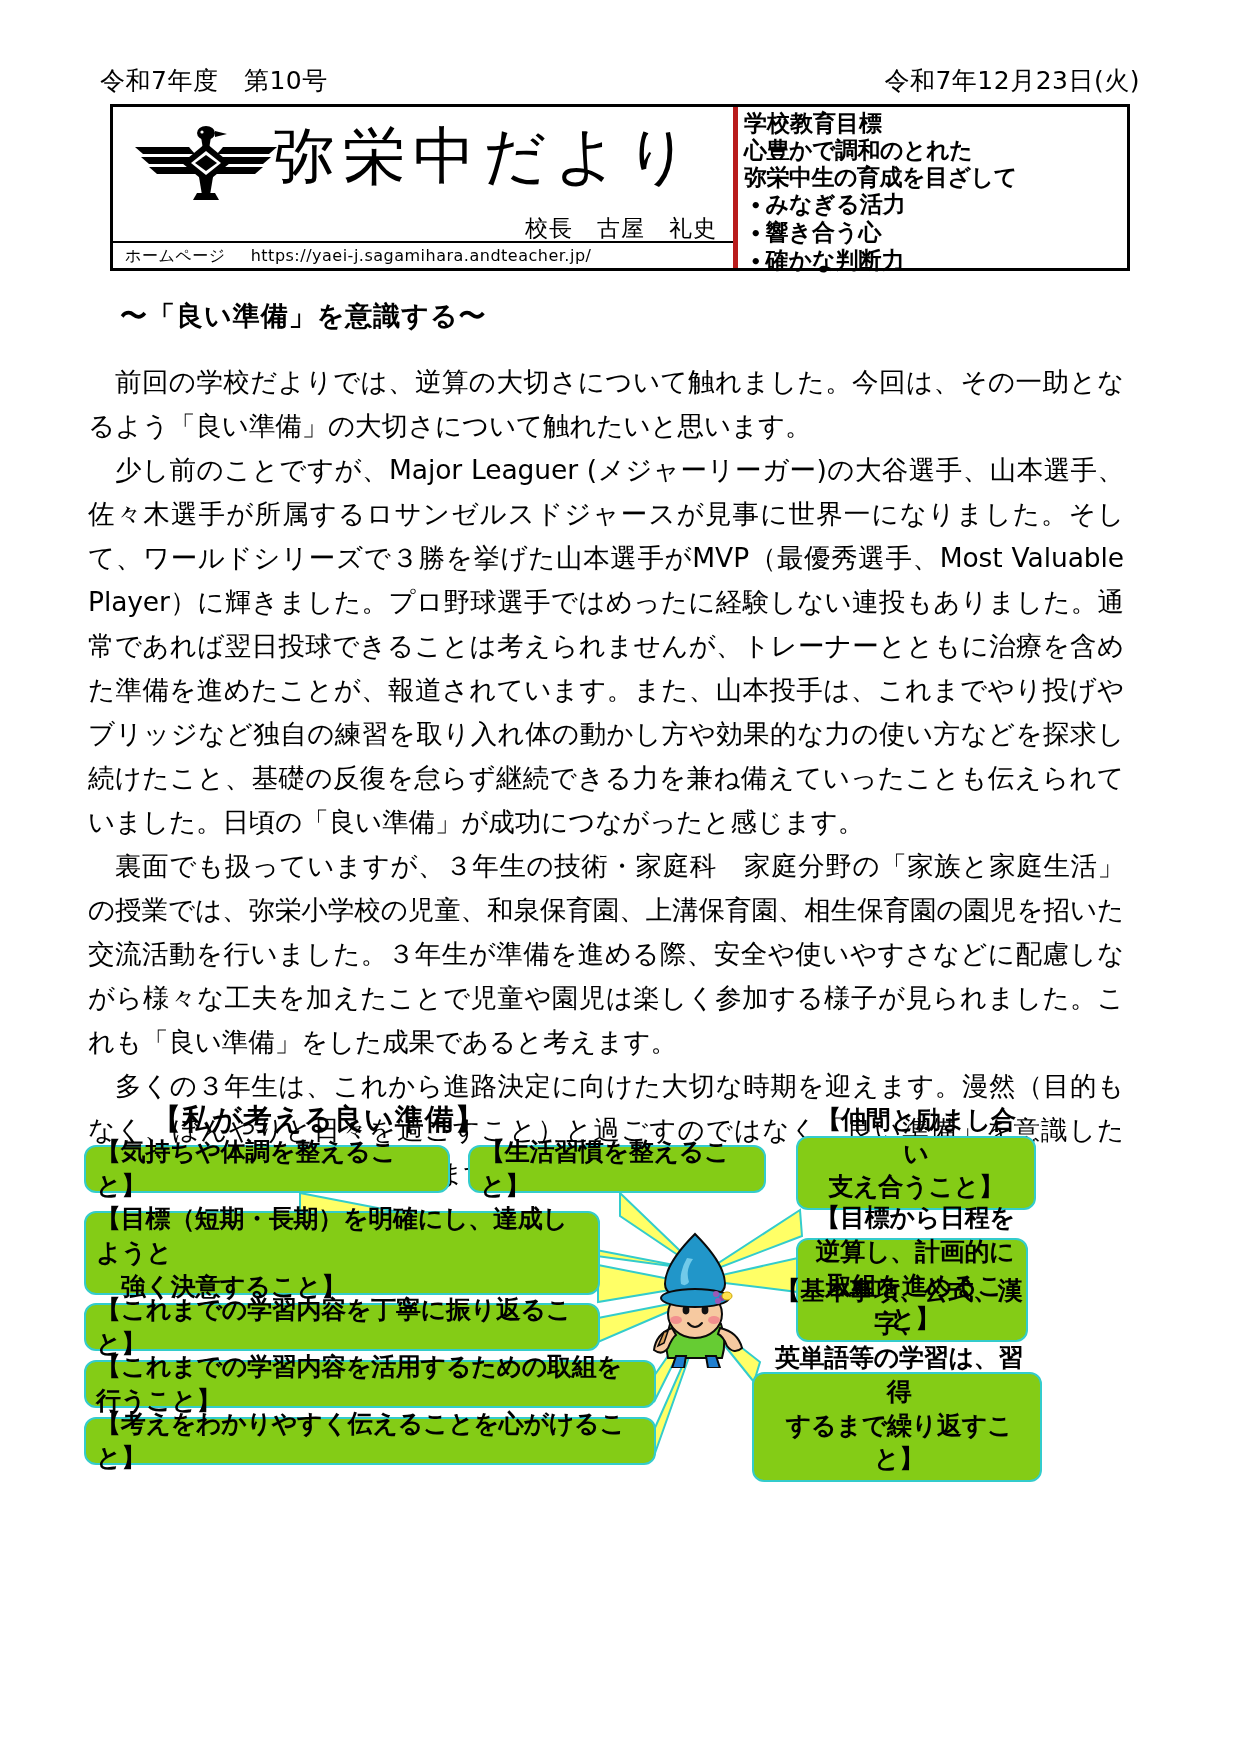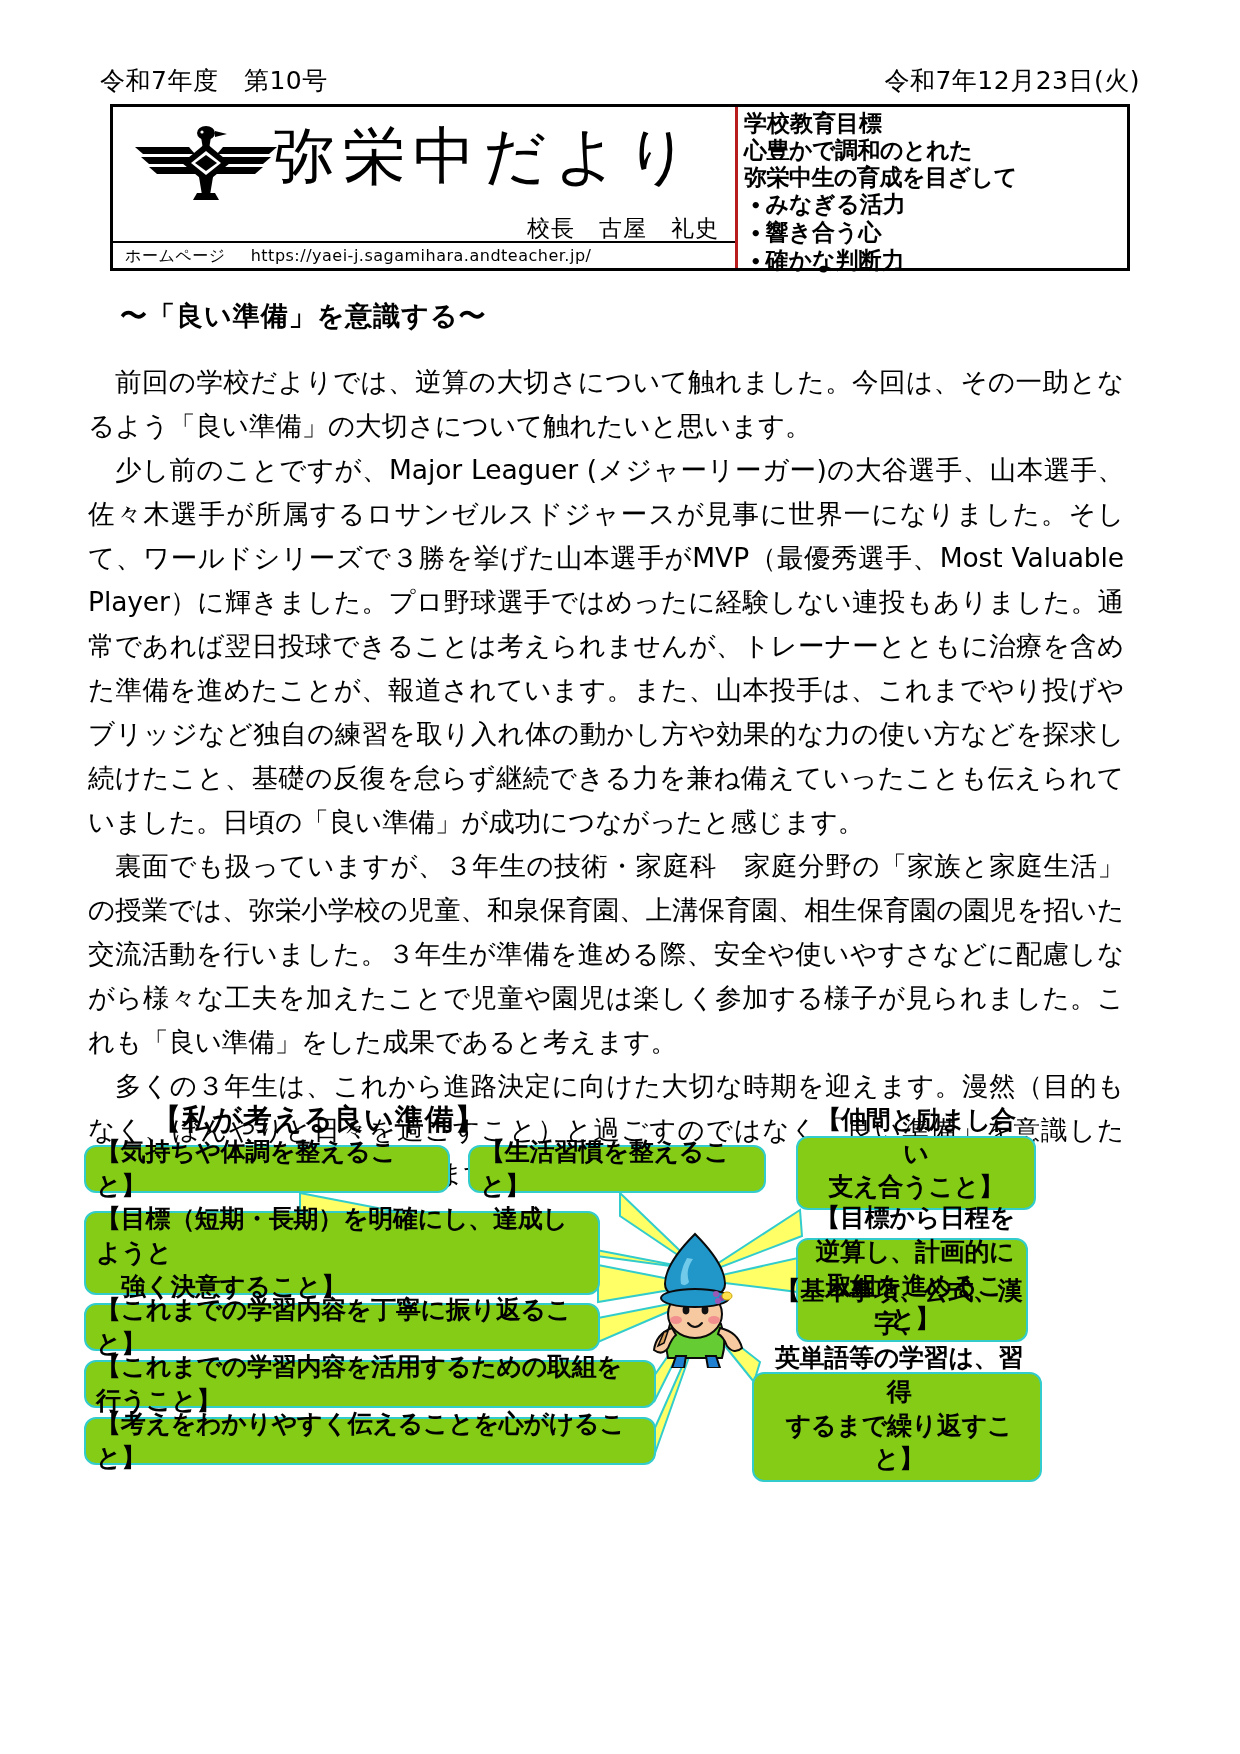--- a/index.html
+++ b/index.html
@@ -45,21 +45,21 @@
     top: 104px;
     width: 1020px;
     height: 167px;
     border: 3px solid #000;
     box-sizing: border-box;
     display: flex;
   }
   .masthead-left {
     position: relative;
     width: 625px;
-    border-right: 3px solid #b91c1c;
+    border-right: 5px solid #b91c1c;
     box-sizing: border-box;
   }
   .masthead-right {
     flex: 1;
     box-sizing: border-box;
     padding: 3px 0 0 6px;
     border-radius: 8px;
   }
 
   .logo-wrap {

